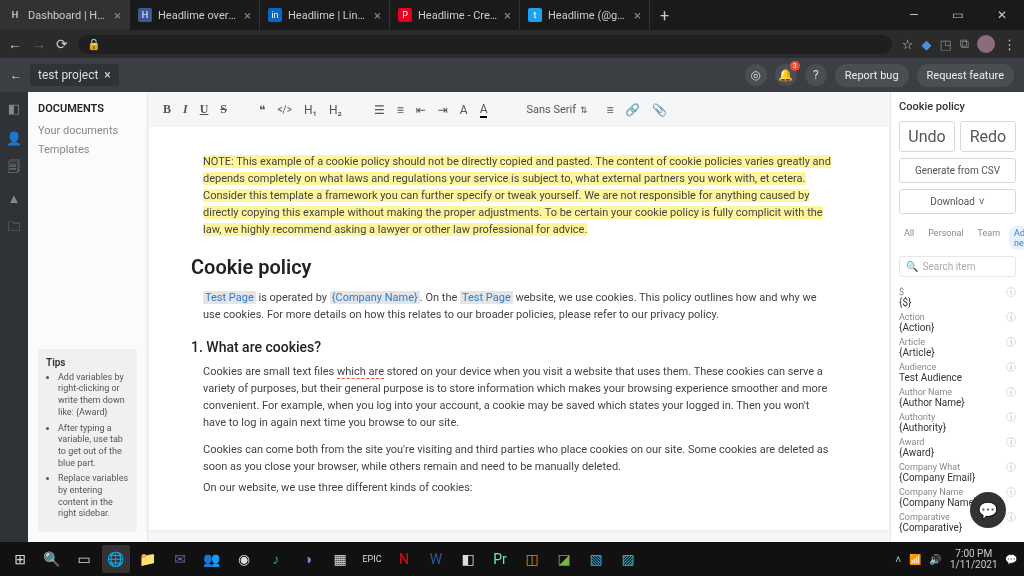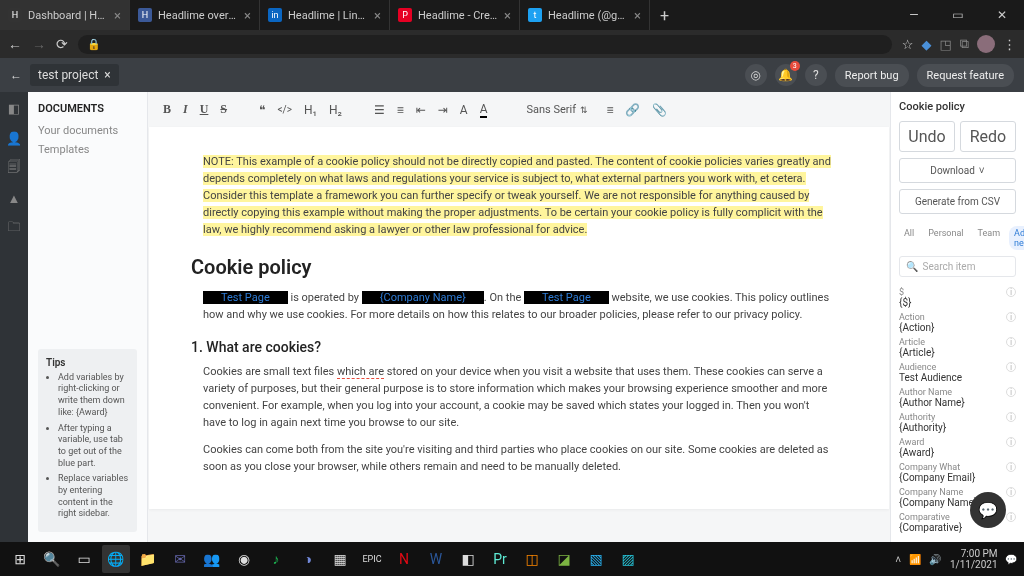--- a/index.html
+++ b/index.html
@@ -40,40 +40,40 @@
 .tb{font-family:serif;font-weight:bold}
 .tb.i{font-style:italic}
 .tb.u{text-decoration:underline}
 .tb.s{text-decoration:line-through}
 .sans{border:1px solid transparent;padding:2px 6px;font-size:11px;display:flex;align-items:center;gap:4px}
 .paper{width:100%;max-width:740px;background:#fff;padding:22px 42px 30px 42px;box-shadow:0 1px 3px rgba(0,0,0,.05);font-size:11px;color:#444;line-height:1.55}
 .hl{background:#fff59d}
 .paper h1{font-size:20px;font-weight:600;color:#222;margin:14px 0 6px}
 .paper h2{font-size:14px;font-weight:500;color:#222;margin:14px 0 4px}
 .paper p{margin:4px 12px}
-.bluefield{color:#2e7cd6;background:#000000;padding:0 18px}
+.bluefield{color:#2e7cd6;background:#e5e5e5;padding:0 2px}
 .err{border-bottom:1px dashed #e74c3c}
 .rightsb{width:134px;background:#fff;border-left:1px solid #e5e7eb;padding:8px;display:flex;flex-direction:column;gap:6px;overflow:auto}
 .rightsb .hd{font-size:11px;font-weight:500;color:#333;margin-bottom:2px}
 .pair{display:flex;gap:5px}
 .pair button{flex:1;font-size:16px;padding:5px 0;border:1px solid #d5d9de;background:#fff;border-radius:3px;color:#555}
 .wideb{font-size:10px;padding:6px 0;border:1px solid #d5d9de;background:#fff;border-radius:3px;color:#555;display:flex;align-items:center;justify-content:center;gap:4px}
 .filters{display:flex;gap:4px;margin-top:6px}
 .filters span{font-size:9px;color:#888;padding:2px 5px;border-radius:8px}
 .filters .active{background:#e8f0fe;color:#2e7cd6}
 .search{border:1px solid #e5e7eb;border-radius:3px;padding:4px 6px;font-size:10px;color:#aaa;display:flex;align-items:center;gap:4px}
 .var{margin-top:4px}
 .var .lbl{font-size:9px;color:#888;display:flex;justify-content:space-between;align-items:center}
 .var .val{font-size:10px;color:#333}
 .info{color:#bbb;font-size:9px;border:1px solid #ddd;border-radius:50%;width:10px;height:10px;display:inline-flex;align-items:center;justify-content:center}
 .chatfab{position:absolute;right:18px;bottom:48px;width:36px;height:36px;border-radius:50%;background:#333;display:flex;align-items:center;justify-content:center;color:#fff;font-size:16px}
 .taskbar{height:34px;background:#111;display:flex;align-items:center;padding:0 6px;gap:4px}
 .taskbar .ticon{width:28px;height:28px;display:flex;align-items:center;justify-content:center;border-radius:2px;font-size:14px;color:#ddd}
 .taskbar .tray{margin-left:auto;display:flex;align-items:center;gap:8px;color:#ccc;font-size:10px}
-.clock{text-align:right;line-height:1.1}
+.clock{text-align:center;line-height:1.1}
 </style>
 </head>
 <body>
 
 <div class="titlebar">
   <div id="tabs" style="display:flex">
       <div class="tab active">
         <span class="favicon" style="background:#333">H</span>
         <span class="ttext">Dashboard | Headlime</span>
         <span class="x">×</span>
@@ -198,35 +198,36 @@
 
     <div class="paper">
       <p><span class="hl">NOTE: This example of a cookie policy should not be directly copied and pasted. The content of cookie policies varies greatly and depends completely on what laws and regulations your service is subject to, what external partners you work with, et cetera. Consider this template a framework you can further specify or tweak yourself. We are not responsible for anything caused by directly copying this example without making the proper adjustments. To be certain your cookie policy is fully complicit with the law, we highly recommend asking a lawyer or other law professional for advice.</span></p>
       <h1>Cookie policy</h1>
       <p>
         <span class="bluefield">Test Page</span><span> is operated by </span><span class="bluefield">{Company Name}</span><span>. On the </span><span class="bluefield">Test Page</span><span> website, we use cookies. This policy outlines how and why we use cookies. For more details on how this relates to our broader policies, please refer to our privacy policy.</span>
       </p>
       <h2>1. What are cookies?</h2>
       <p><span>Cookies are small text files </span><span class="err">which are</span><span> stored on your device when you visit a website that uses them. These cookies can serve a variety of purposes, but their general purpose is to store information which makes your browsing experience smoother and more convenient. For example, when you log into your account, a cookie may be saved which states your logged in. Then you won't have to log in again next time you browse to our site.</span></p>
       <p style="margin-top:10px">Cookies can come both from the site you're visiting and third parties who place cookies on our site. Some cookies are deleted as soon as you close your browser, while others remain and need to be manually deleted.</p>
+      <p>On our website, we use three different kinds of cookies:</p>
 
     </div>
   </div>
 
   <div class="rightsb">
     <div class="hd">Cookie policy</div>
     <div class="pair">
       <button>Undo</button>
       <button>Redo</button>
     </div>
+    <button class="wideb">Generate from CSV</button>
     <button class="wideb">
         <span>Download</span> 
         <span>˅</span>
       </button>
-    <button class="wideb">Generate from CSV</button>
     <div class="filters" id="filters">
         <span>All</span>
         <span>Personal</span>
         <span>Team</span>
         <span class="active">Add new</span>
       </div>
     <div class="search">
       <span>🔍</span>
       <span>Search item</span>
     </div>

